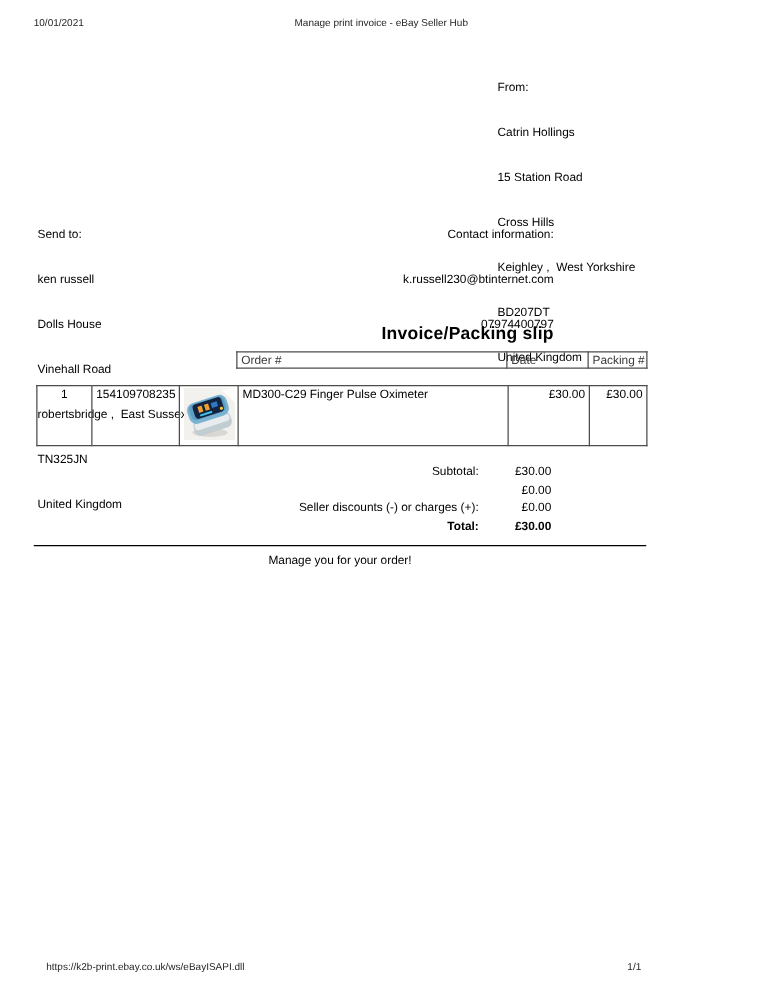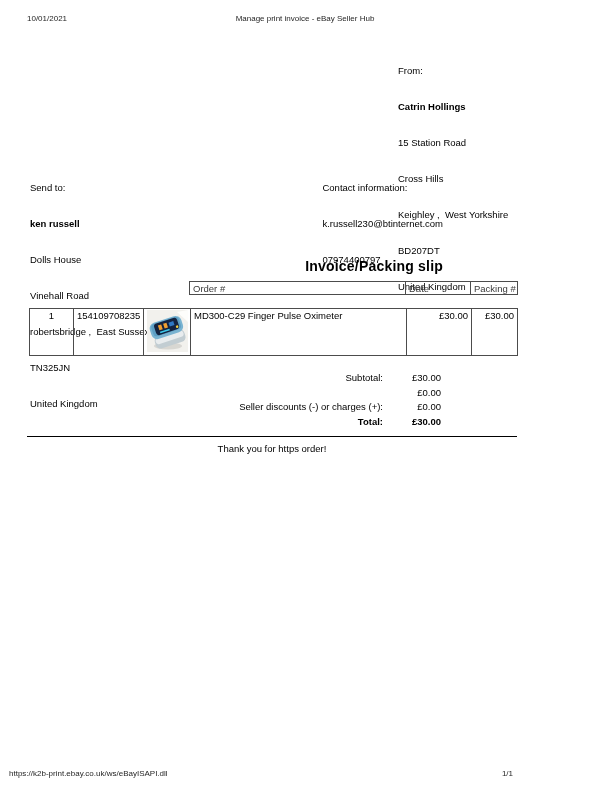--- a/index.html
+++ b/index.html
@@ -13,33 +13,33 @@
     overflow:hidden;
   }
   .print-meta {
     position:absolute;
     font-size:8px;
     color:#1f1f1f;
     line-height:10px;
   }
   .print-date-pos   { left:27px; top:14px; }
   .print-title-pos  { left:70px; right:0; top:14px; text-align:center; }
-  .footer-url-pos   { left:9px; top:769px; }
+  .footer-url-pos   { left:37px; top:769px; }
   .footer-page-pos  { right:27px; top:769px; text-align:right; }
 
   .addr {
     position:absolute;
     font-size:9.5px;
     line-height:12px;
     white-space:pre-wrap;
   }
-  .addr .bold { font-weight:bold; }
+  .addr .bold { font-weight:normal; }
   .from-pos    { left:398px; top:41px; }
   .sendto-pos  { left:30px;  top:158px; }
-  .contact-pos { right:97px; top:158px; text-align:left; }
+  .contact-pos { right:97px; top:158px; text-align:right; }
 
   .invoice-title {
     position:absolute;
     top:258px; right:97px;
     font-size:14px;
     font-weight:bold;
     letter-spacing:0.2px;
   }
 
   table {
@@ -208,18 +208,18 @@
       <span class="t-label">Seller discounts (-) or charges (+):</span>
       <span class="t-value">£0.00</span>
     </div>
     <div class="totals-row total-bold">
       <span class="t-label">Total:</span>
       <span class="t-value">£30.00</span>
     </div>
   </div>
 
   <div class="bottom-rule"></div>
-  <div class="thank-you">Thank you for https order!</div>
+  <div class="thank-you">Manage you for your order!</div>
 
   <div class="print-meta footer-url-pos">https://k2b-print.ebay.co.uk/ws/eBayISAPI.dll</div>
   <div class="print-meta footer-page-pos">1/1</div>
 
 </div>
 
 </body></html>

